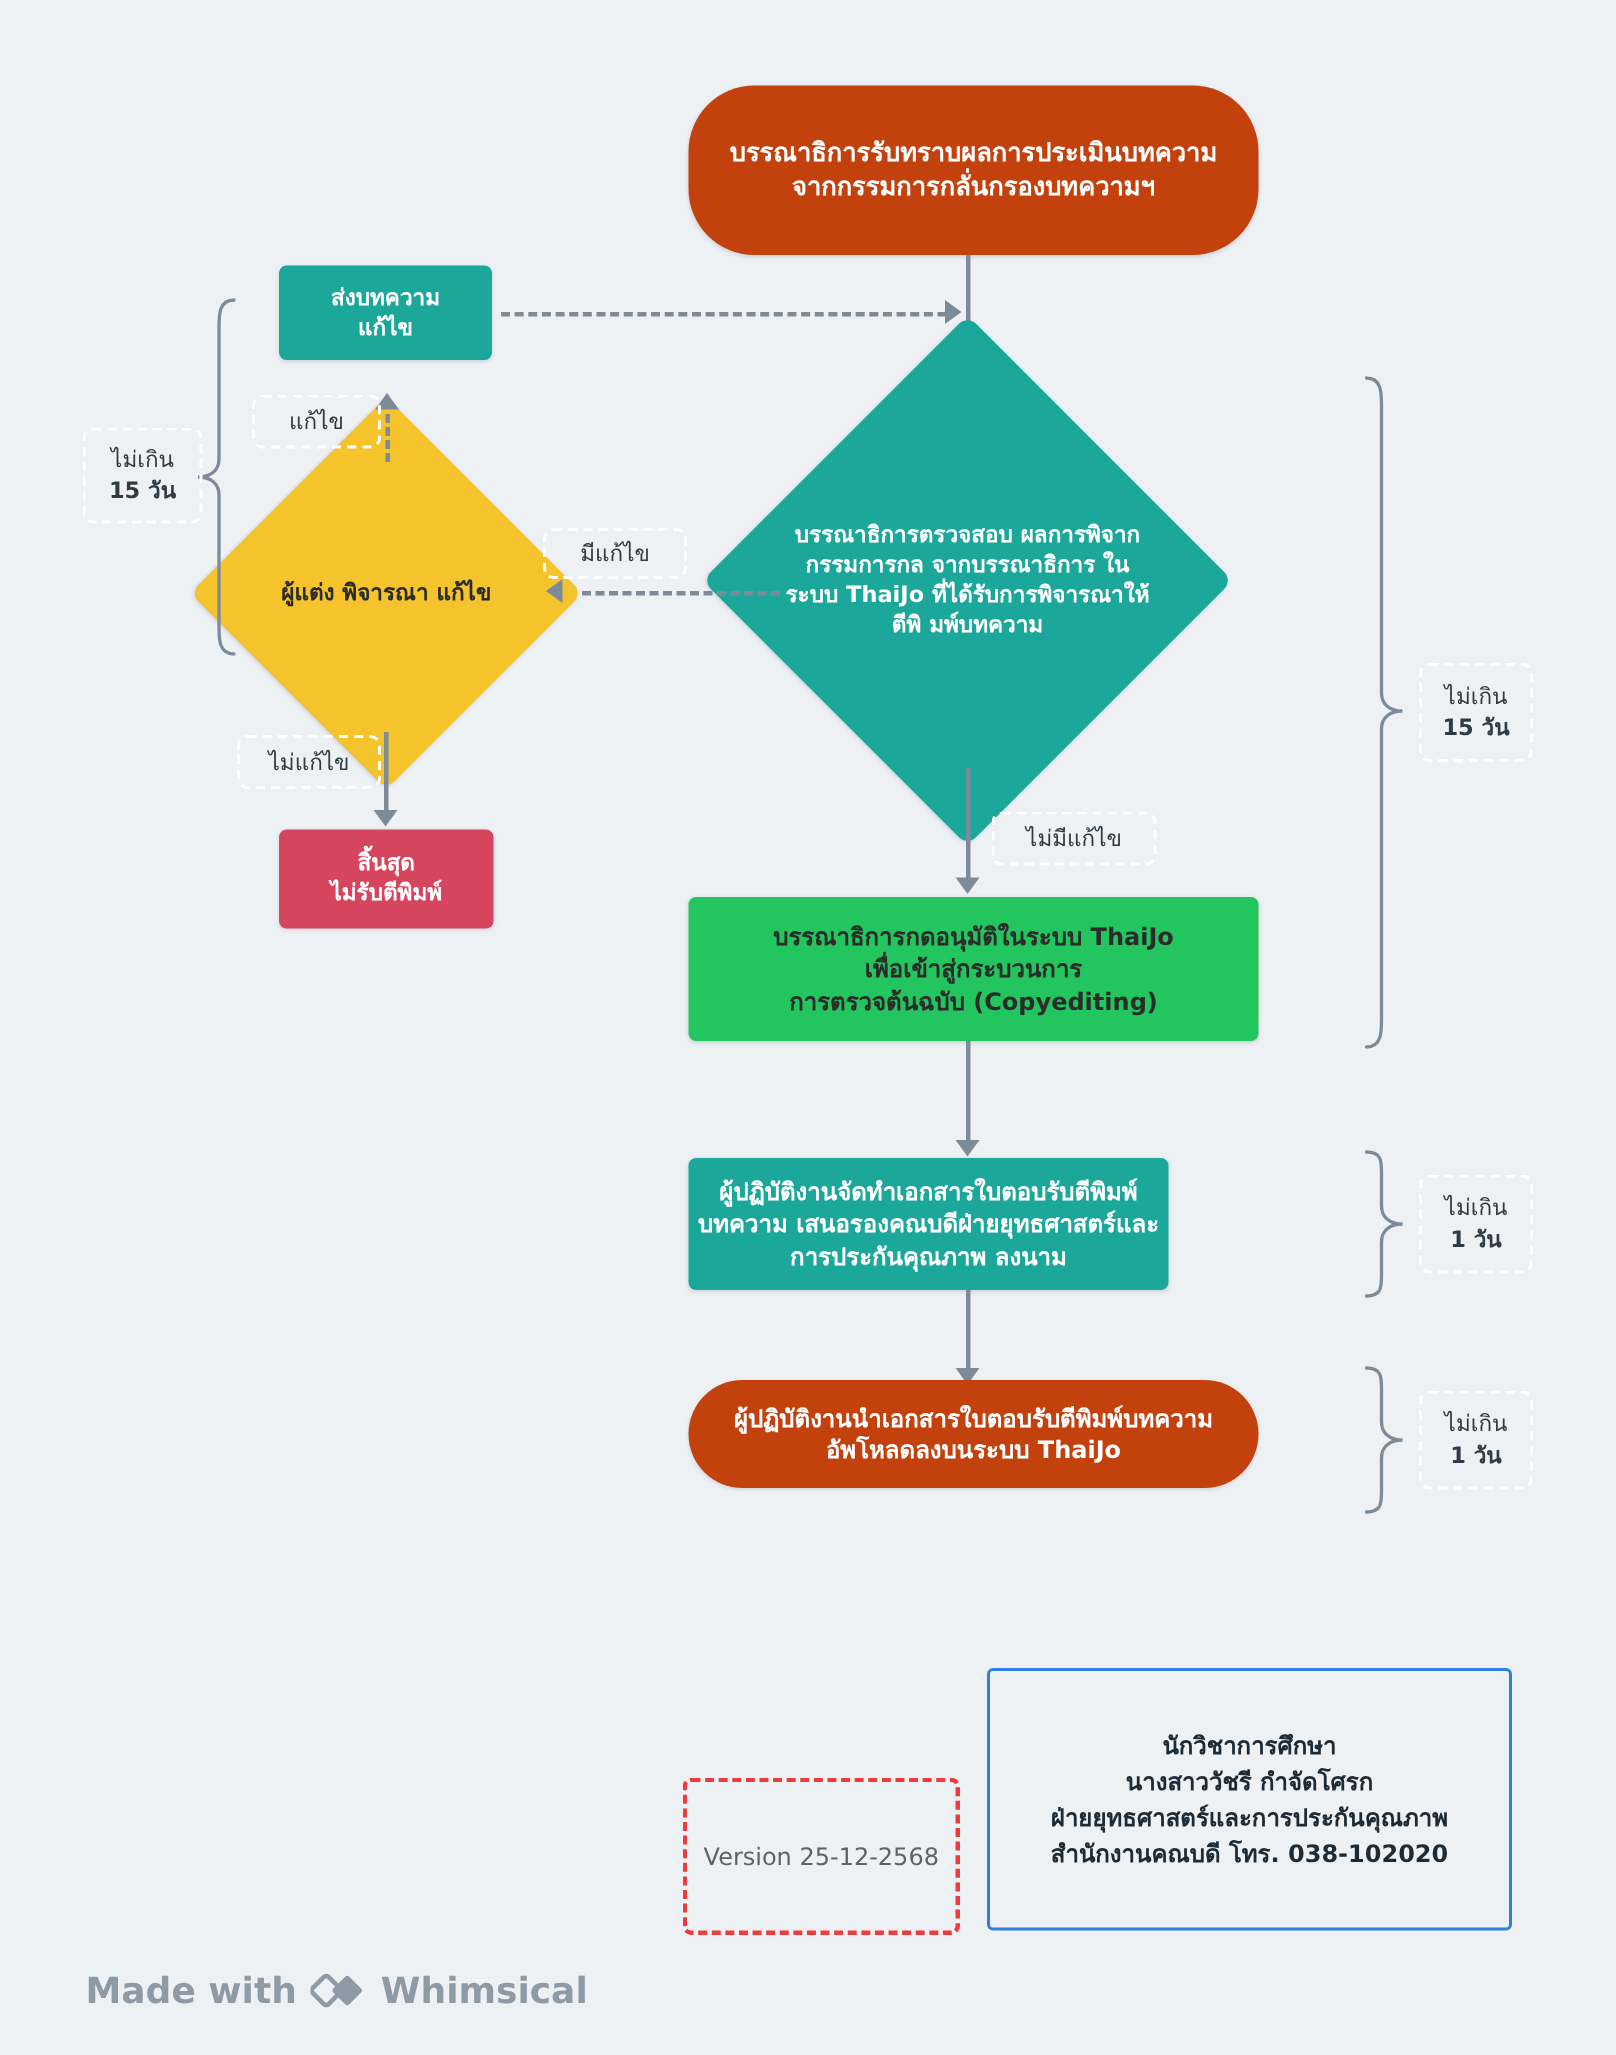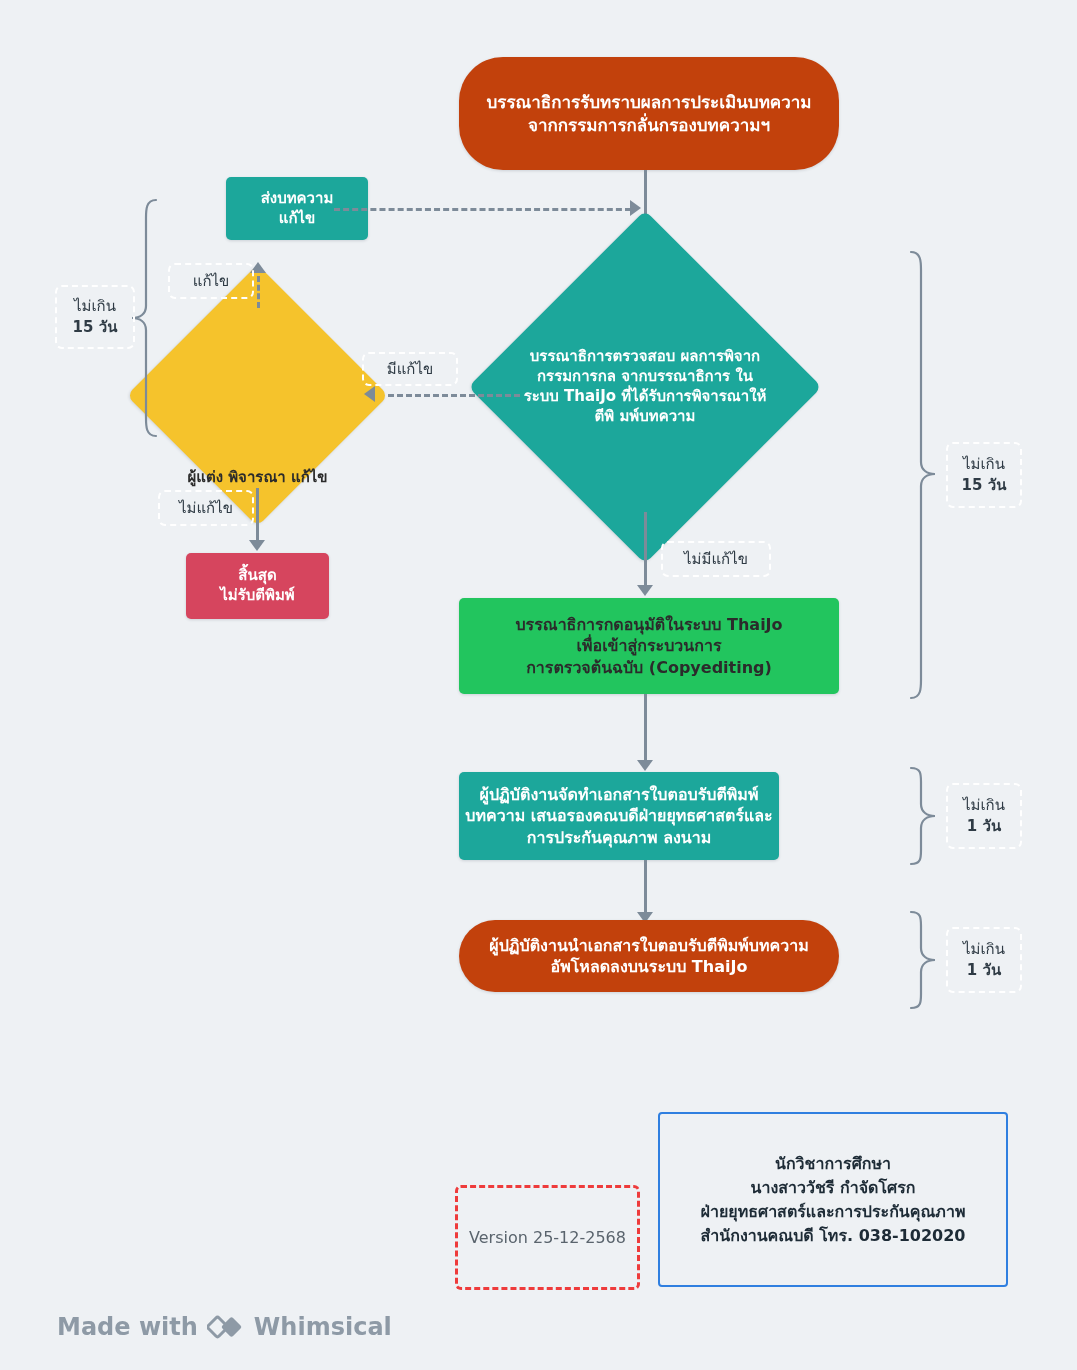--- a/index.html
+++ b/index.html
@@ -169,31 +169,31 @@
     <div class="dlabel">
       <span>บรรณาธิการตรวจสอบ</span>
       <span>ผลการพิจากกรรมการกล</span>
       <span>จากบรรณาธิการ ในระบบ</span>
       <span>ThaiJo</span>
       <span>ที่ได้รับการพิจารณาให้ตีพิ</span>
       <span>มพ์บทความ</span>
     </div>
   </div>
 
-  <div class="node n-teal rounded-sm" style="left:186px; top:177px; width:142px; height:63px; font-size:15px;margin-left:40px;">
+  <div class="node n-teal rounded-sm" style="left:186px; top:177px; width:142px; height:63px; font-size:15px;">
     <span>
       <span>ส่งบทความ</span>
       <span>แก้ไข</span>
     </span>
   </div>
 
   <div class="dashh" style="left:334px; top:208px; width:297px;"></div>
   <div class="arrow-right" style="left:630px; top:200px;"></div>
 
-  <div class="diamond d-yellow" style="left:165px; top:303px; width:185px; height:185px; font-size:15px;align-items:flex-end;">
+  <div class="diamond d-yellow" style="left:165px; top:303px; width:185px; height:185px; font-size:15px;">
     <div class="dshape"></div>
     <div class="dlabel">
       <span>ผู้แต่ง</span>
       <span>พิจารณา</span>
       <span>แก้ไข</span>
     </div>
   </div>
 
   <div class="dashv" style="left:257px; top:276px; height:32px;"></div>
   <div class="arrow-up" style="left:250px; top:262px;"></div>

